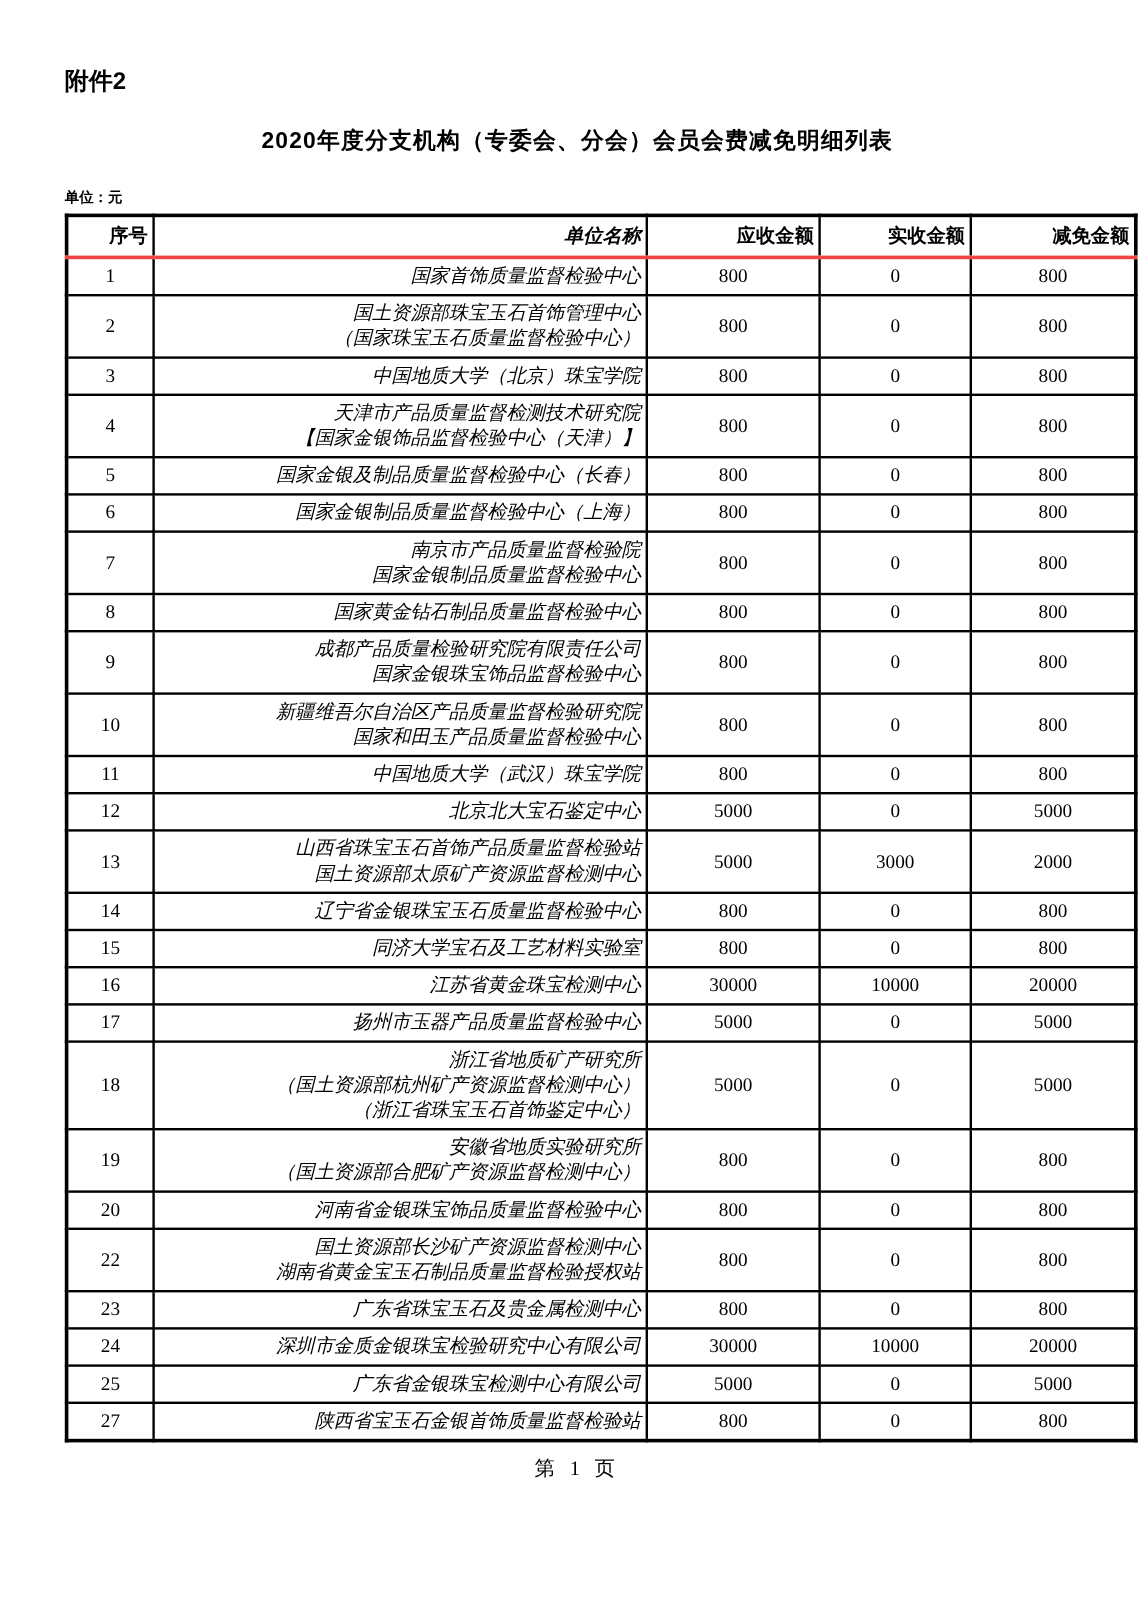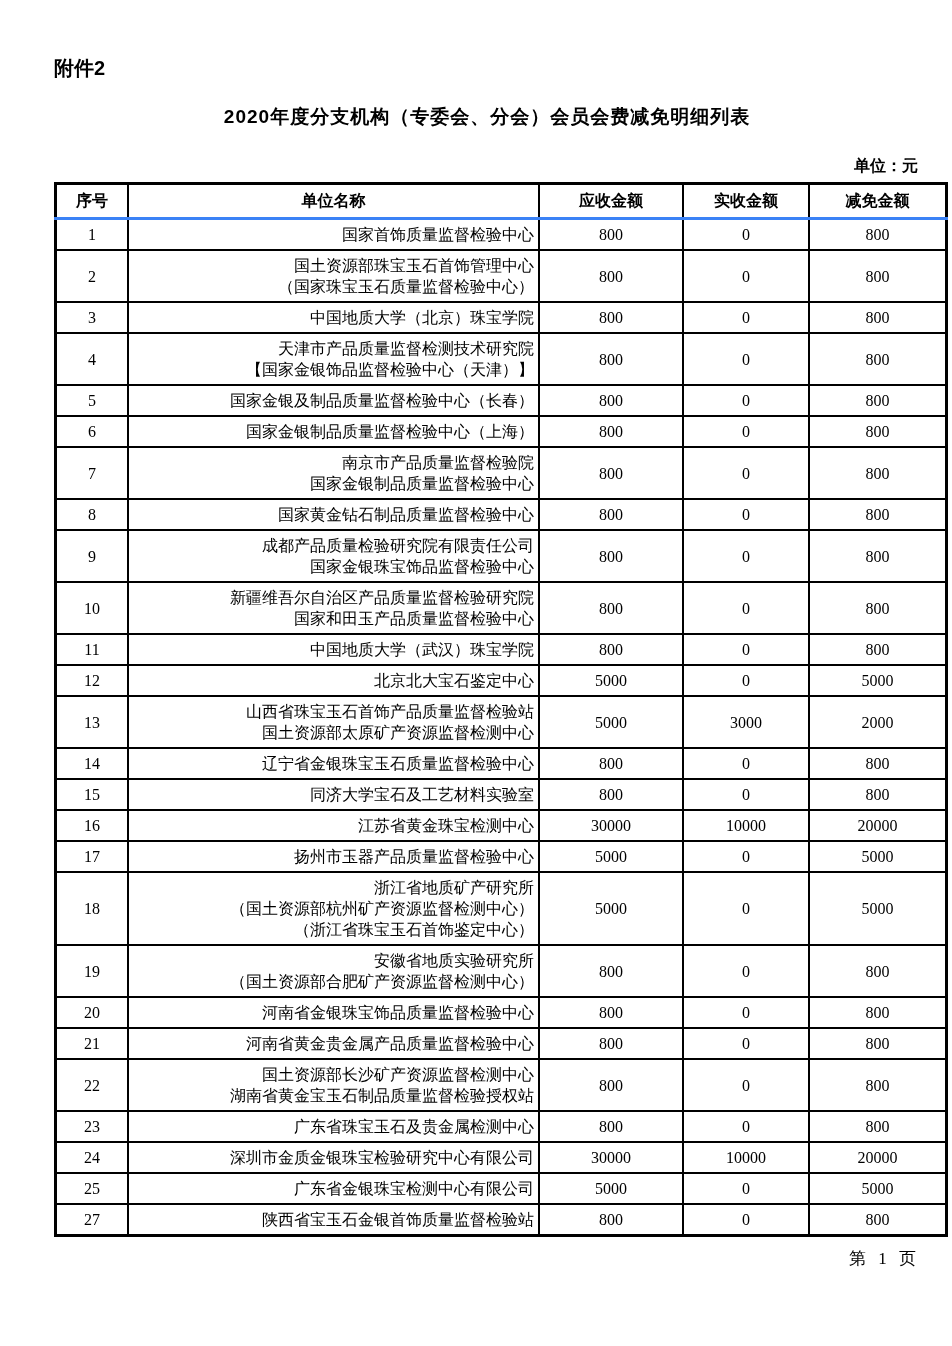--- a/index.html
+++ b/index.html
@@ -2,79 +2,79 @@
 <html><head>
 <meta charset="utf-8">
 <style>
   html, body { margin: 0; padding: 0; background: #ffffff; }
   .page {
     width: 952px;
     height: 1346px;
     box-sizing: border-box;
     background: #ffffff;
     color: #000000;
-    padding: 56px 32px 0 54px;
+    padding: 56px 44px 0 54px;
     font-family: "Liberation Serif", "DejaVu Serif", serif;
     overflow: hidden;
   }
   .attachment {
     font-family: "Liberation Sans", "DejaVu Sans", sans-serif;
     font-weight: bold;
     font-size: 20px;
     line-height: 24px;
   }
   .title {
     font-family: "Liberation Sans", "DejaVu Sans", sans-serif;
     font-weight: bold;
     font-size: 19px;
     text-align: center;
     margin: 24px 0 0 0;
     letter-spacing: 1px;
   }
   .unit-note {
     font-family: Liberation Mono, monospace;
     font-weight: bold;
-    font-size: 16px;
-    text-align: right;
+    font-size: 12px;
+    text-align: left;
     margin: 26px 2px 5px 0;
   }
   table.fee-table {
     border-collapse: collapse;
     table-layout: fixed;
     width: 852px;
     border: 3px solid #000000;
   }
   .fee-table th, .fee-table td {
     border: 2px solid #000000;
     font-size: 16px;
     color: #000000;
     vertical-align: middle;
     padding: 4px 4px;
   }
   .fee-table thead th {
     font-family: "Liberation Sans", "DejaVu Sans", sans-serif;
     font-weight: bold;
-    text-align: center;
+    text-align: right;
     height: 24px;
-    border-bottom: 3px solid #3b82f6;
+    border-bottom: 3px solid #ef4444;
   }
   .fee-table td { font-family: "Liberation Serif", "DejaVu Serif", serif; }
   .col0 { width: 62px; }
-  .col1 { width: 401px; }
+  .col1 { width: 401px; font-style: italic; }
   .col2 { width: 134px; }
   .col3 { width: 116px; }
   .col4 { width: 127px; }
   .num-cell, td.col0 { text-align: center; }
   td.name-cell { text-align: right; padding-left: 7px; padding-right: 4px; }
   .name-line { line-height: 21px; }
   td.col0, td.num-cell { line-height: 21px; }
   .footer {
     font-family: "Liberation Serif", "DejaVu Serif", serif;
     font-size: 17px;
-    text-align: right;
+    text-align: center;
     margin-top: 10px;
     letter-spacing: 4px;
   }
 </style>
 </head>
 <body>
 
 <div class="page">
   <div class="attachment">附件2</div>
 
@@ -276,29 +276,20 @@
         <tr>
           <td class="col0">20</td>
           <td class="col1 name-cell">
             <div class="name-line">河南省金银珠宝饰品质量监督检验中心</div>
           </td>
           <td class="col2 num-cell">800</td>
           <td class="col3 num-cell">0</td>
           <td class="col4 num-cell">800</td>
         </tr>
         <tr>
-          <td class="col0">21</td>
-          <td class="col1 name-cell">
-            <div class="name-line">河南省黄金贵金属产品质量监督检验中心</div>
-          </td>
-          <td class="col2 num-cell">800</td>
-          <td class="col3 num-cell">0</td>
-          <td class="col4 num-cell">800</td>
-        </tr>
-        <tr>
           <td class="col0">22</td>
           <td class="col1 name-cell">
             <div class="name-line">国土资源部长沙矿产资源监督检测中心</div>
             <div class="name-line">湖南省黄金宝玉石制品质量监督检验授权站</div>
           </td>
           <td class="col2 num-cell">800</td>
           <td class="col3 num-cell">0</td>
           <td class="col4 num-cell">800</td>
         </tr>
         <tr>

